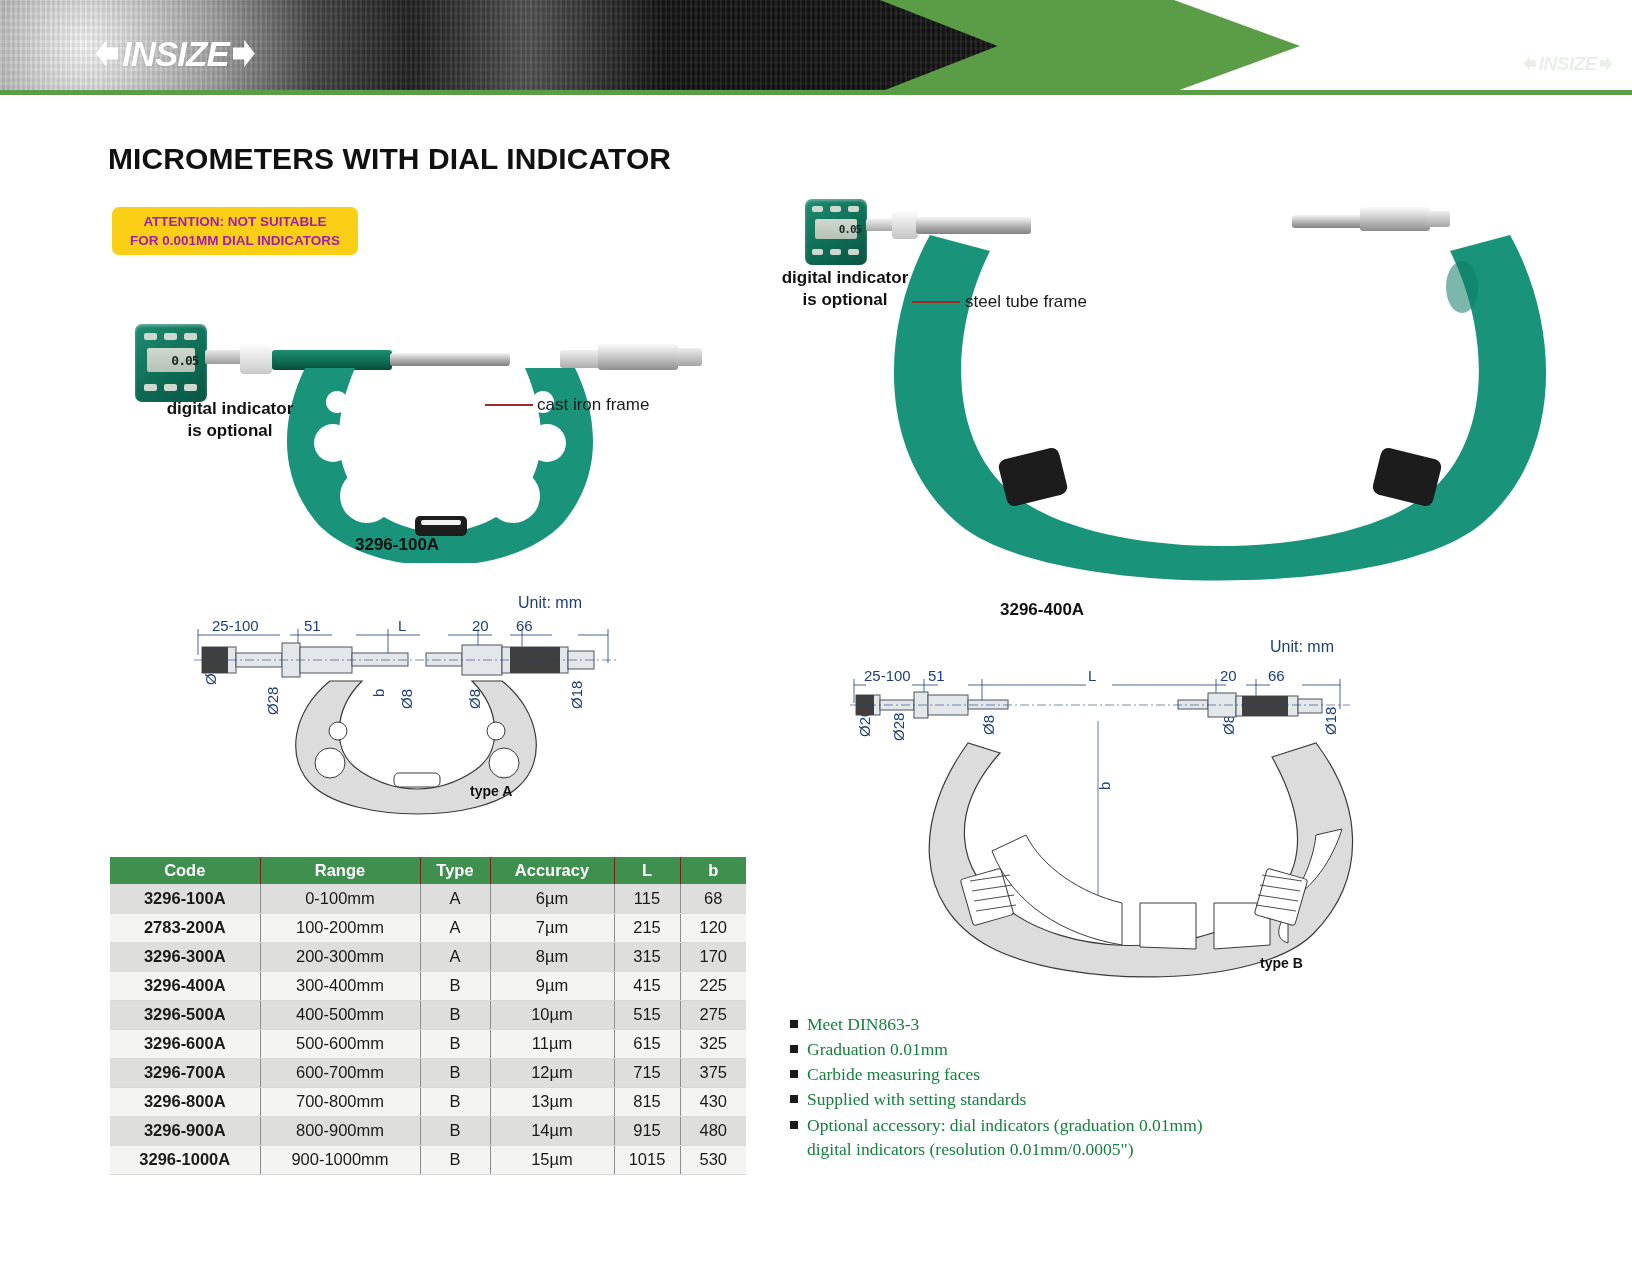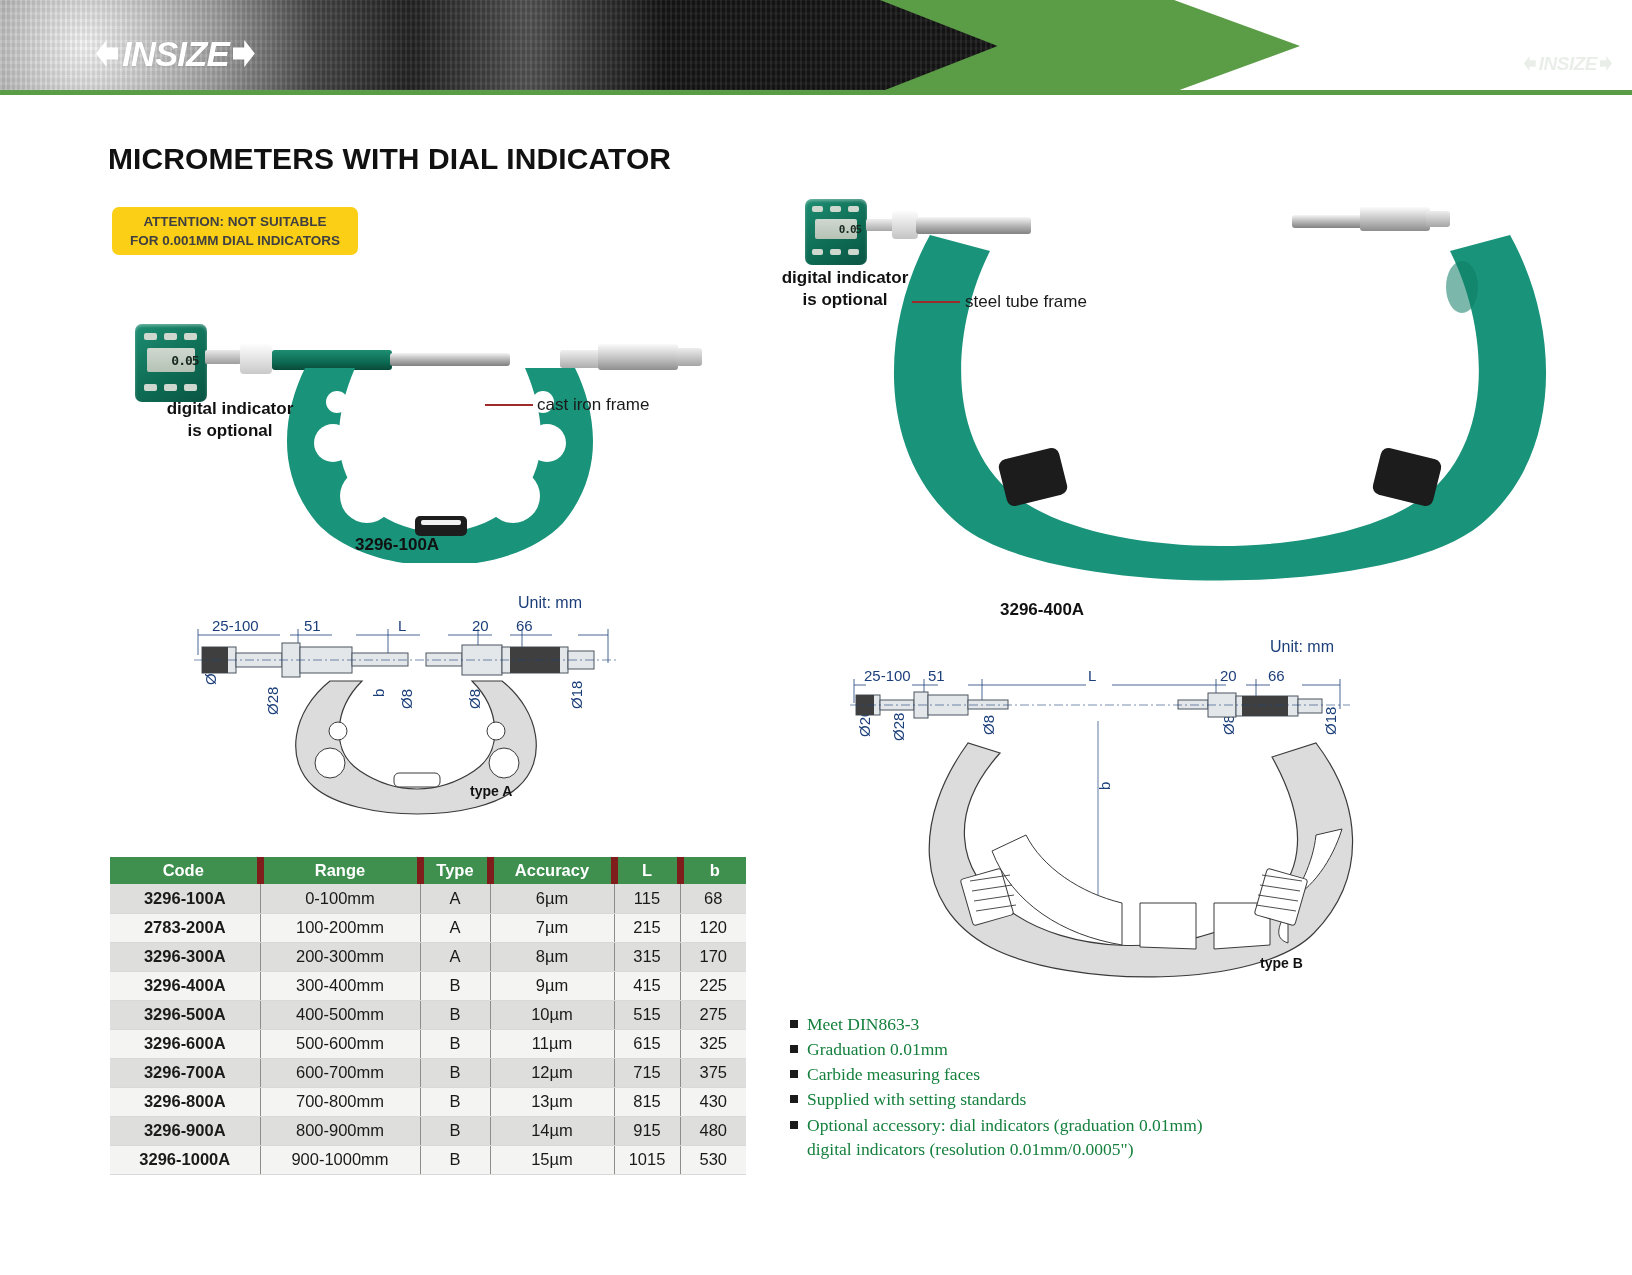--- a/index.html
+++ b/index.html
@@ -80,21 +80,21 @@
     color: #111;
   }
 
   
   .attention-box {
     position: absolute; left: 112px; top: 207px; width: 246px; height: 48px;
     background: #fbcf16; border-radius: 7px;
     display: flex; flex-direction: column; align-items: center; justify-content: center;
   }
   .attention-line {
-    font-size: 13.5px; font-weight: bold; color: #404040; line-height: 1.42;
+    font-size: 13.5px; font-weight: bold; color: #a21caf; line-height: 1.42;
     white-space: nowrap;
   }
 
   
   .prod-a { position: absolute; left: 100px; top: 300px; width: 600px; height: 270px; }
 
   .ind-body {
     position: absolute; left: 35px; top: 24px; width: 72px; height: 78px;
     background: linear-gradient(145deg,#1d8e72,#0e6d55 55%,#0a5543);
     border-radius: 7px;
@@ -196,21 +196,21 @@
     font-size: 16px; font-weight: bold; color: #111; margin-top: 41px;
   }
   table.spec {
     position: absolute; left: 110px; top: 857px;
     border-collapse: collapse; width: 636px;
     font-size: 16.5px;
   }
   table.spec th {
     background: #3f8f4f; color: #ffffff; font-weight: bold;
     height: 27px; text-align: center;
-    border-right: 7px solid #7f1d1d;
+    border-right: 1px solid #7f1d1d;
     font-size: 16.5px;
   }
   table.spec th:last-child { border-right: none; }
   table.spec td {
     height: 29px; text-align: center; color: #1a1a1a;
     border-right: 1px solid #8d8d8d;
     border-bottom: 1px solid #d9d9d9;
   }
   table.spec td:last-child { border-right: none; }
   table.spec td.code { font-weight: bold; }

